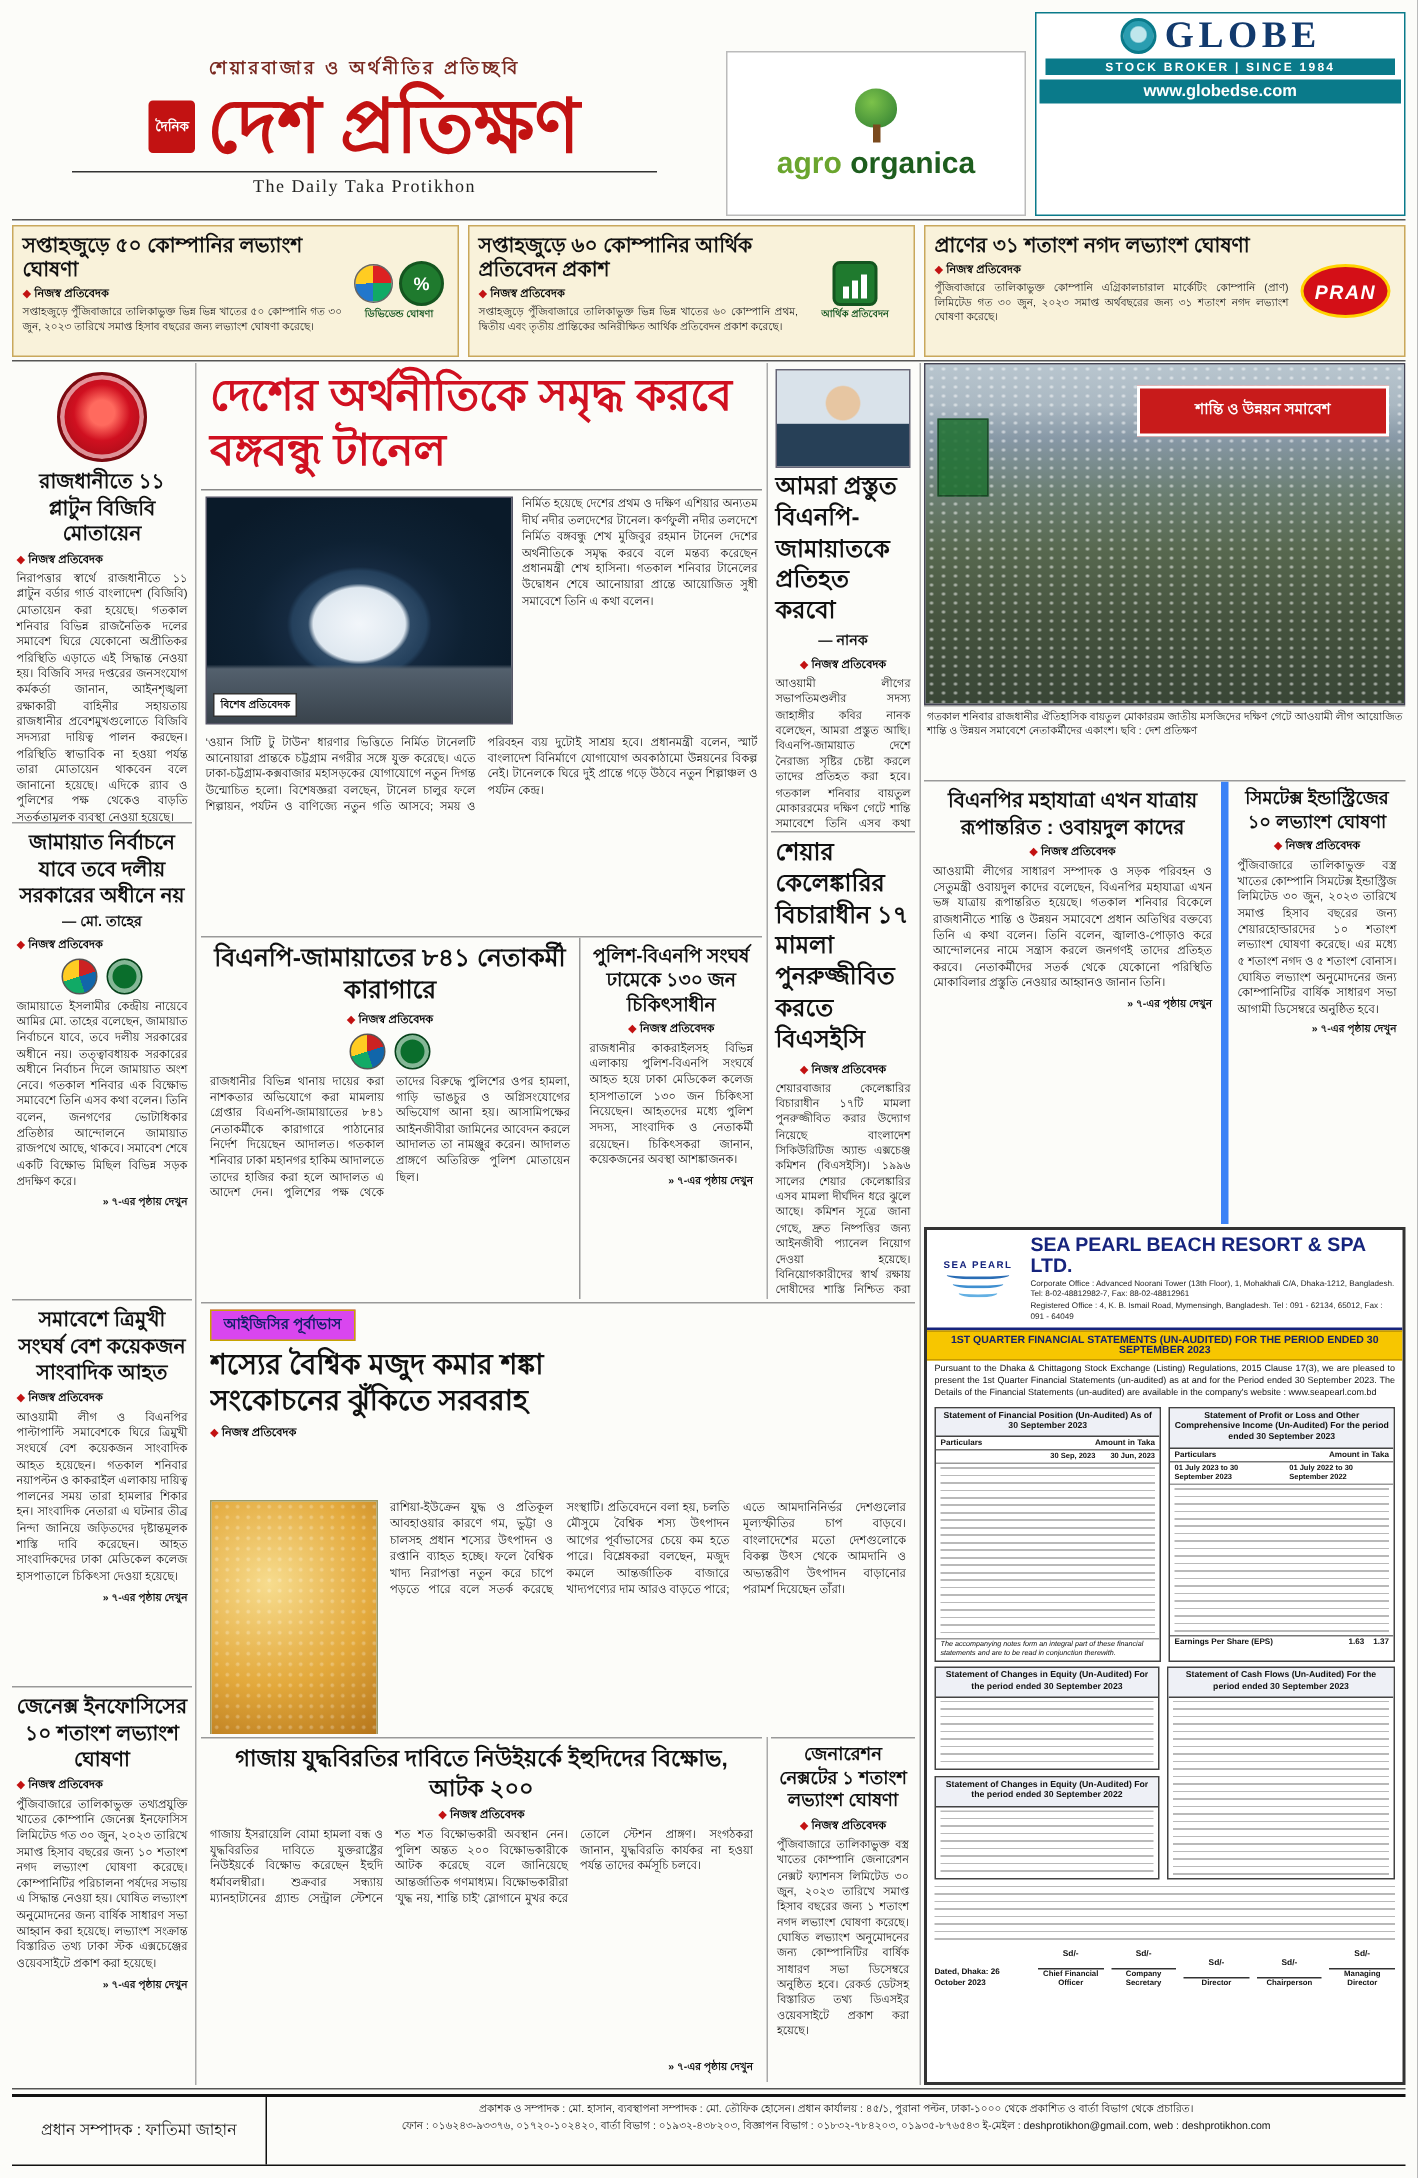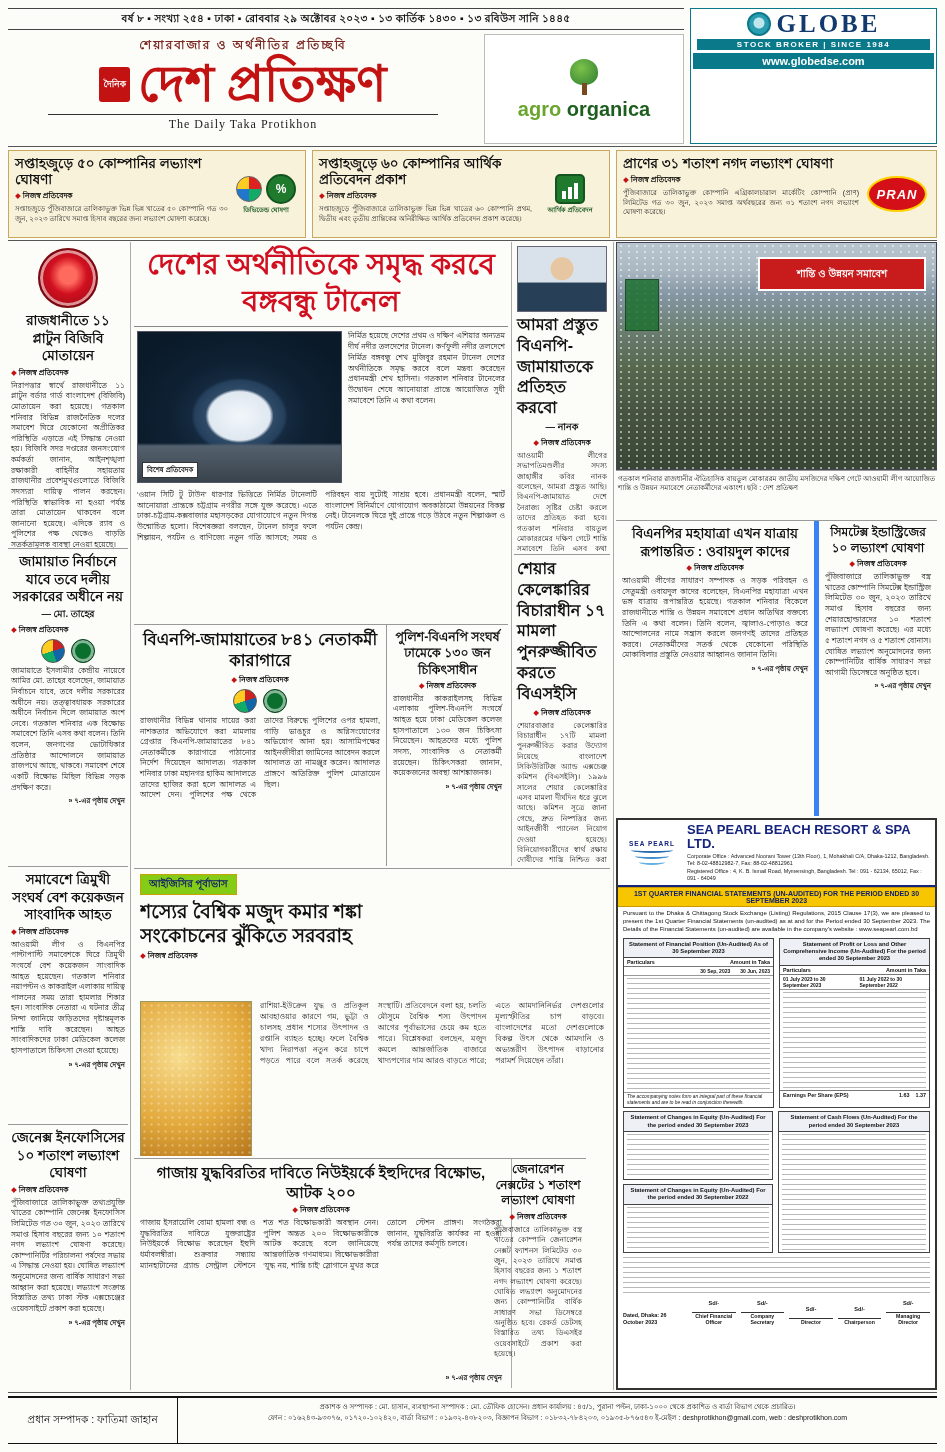--- a/index.html
+++ b/index.html
@@ -58,21 +58,21 @@
   .bars .b1{height:8px}.bars .b2{height:12px}.bars .b3{height:16px}
   .pran{width:60px;height:36px;border-radius:50%;background:#d40f17;border:2px solid #ffd200;color:#fff;font-weight:bold;font-style:italic;font-size:13px;display:flex;align-items:center;justify-content:center;letter-spacing:1px}
 
   
   .colA{left:8px;top:242px;width:120px;height:1148px;overflow:hidden}
   .colC{left:514px;top:242px;width:96px;height:622px;overflow:hidden}
   .bandB1{left:134px;top:242px;width:374px;height:380px;overflow:hidden}
   .bandB2{left:134px;top:624px;width:374px;height:242px;overflow:hidden;border-top:1px solid #999;display:flex}
   .grain{left:134px;top:868px;width:476px;height:288px;overflow:hidden;border-top:1px solid #999;padding:4px 6px}
   .gaza{left:134px;top:1158px;width:374px;height:230px;overflow:hidden;border-top:1px solid #999;padding:4px 6px}
-  .gennextbox{left:490px;top:1158px;width:96px;height:230px;overflow:hidden;border-top:1px solid #999;padding:3px 4px}
+  .gennextbox{left:514px;top:1158px;width:96px;height:230px;overflow:hidden;border-top:1px solid #999;padding:3px 4px}
   .rally{left:616px;top:242px;width:321px;height:276px;overflow:hidden}
   .bandD{left:616px;top:520px;width:321px;height:296px;overflow:hidden;border-top:1px solid #999;display:flex}
   .seapearl{left:616px;top:818px;width:321px;height:572px;overflow:hidden;border:2px solid #333;background:#fff}
 
   .article{padding:4px 3px;overflow:hidden}
   .article + .article{border-top:1px solid #999}
   .h-col{font-size:13.5px;font-weight:bold;line-height:1.3}
   .h-center{text-align:center}
   .speaker{font-size:9.5px;font-weight:bold;text-align:center;margin-top:1px}
   .body{font-size:7.6px;line-height:1.4;text-align:justify;color:#111;margin-top:2px}
@@ -81,21 +81,21 @@
   .cols3{columns:3;column-gap:8px}
 
   
   .emblem{width:60px;height:60px;border-radius:50%;margin:2px auto 4px;background:radial-gradient(circle at 50% 45%,#ff6a5e 0 20%,#d01020 45%,#8f0a12 100%);box-shadow:inset 0 0 0 3px rgba(255,255,255,.55);border:2px solid #7a0a10}
   .a-bgb{height:306px}.a-jamaat{height:318px}.a-journ{height:258px}.a-genex{height:258px}
   .logos{display:flex;justify-content:center;gap:6px;margin:3px 0}
   .logo-multi{width:24px;height:24px;border-radius:50%;background:conic-gradient(#c22 0 20%,#16a 20% 45%,#1a6 45% 70%,#fc2 70% 100%);border:1px solid #555}
   .logo-green{width:24px;height:24px;border-radius:50%;background:#0a6e2c;border:1px solid #073f1a;box-shadow:inset 0 0 0 3px rgba(255,255,255,.5)}
 
   
-  .main-h{font-size:29px;font-weight:bold;color:#d01020;text-align:center;line-height:1.28;padding:4px 6px 6px;border-bottom:1px solid #888}
+  .main-h{font-size:29px;font-weight:bold;color:#d01020;text-align:left;line-height:1.28;padding:4px 6px 6px;border-bottom:1px solid #888}
   .tunnel-mid{display:flex;gap:6px;margin-top:4px;padding:0 3px}
   .tunnel-img{position:relative;width:205px;height:152px;flex:none;border:1px solid #556;
     background:linear-gradient(180deg,rgba(0,0,0,0) 74%,#53606d 76%,#39434c 100%),
       radial-gradient(ellipse 58% 62% at 50% 56%,#f2f6fa 0%,#dfe8f0 26%,#2e4a66 29%,#24405c 38%,#15293f 41%,#0e2133 60%,#0a1a29 100%)}
   .photo-badge{position:absolute;left:4px;bottom:4px;background:#fff;border:1px solid #333;font-size:7px;font-weight:bold;padding:1px 4px}
   .tunnel-lede{flex:1;font-size:7.6px;line-height:1.42;text-align:justify}
   .tunnel-rest{margin:5px 3px 0;height:138px;overflow:hidden}
 
   
   .arrest{width:252px;padding:4px 6px;overflow:hidden}
@@ -121,21 +121,21 @@
   .rally-flag{position:absolute;left:8px;top:36px;width:34px;height:52px;background:#1e7030;opacity:.85;border:1px solid #0c3f18}
   .rally-cap{font-size:7px;line-height:1.35;text-align:justify;padding:3px 2px;border-top:1px solid #999}
 
   
   .kader{width:198px;padding:4px 6px;overflow:hidden}
   .kader .h-col{font-size:13.5px;text-align:center}
   .simtex{flex:1;border-left:5px solid #3b82f6;padding:4px 6px;overflow:hidden}
   .simtex .h-col{font-size:12px;text-align:center}
 
   
-  .kicker{display:inline-block;background:#84cc16;color:#12206b;font-size:10px;font-weight:bold;padding:1px 8px;border:1px solid #c7a300}
+  .kicker{display:inline-block;background:#d946ef;color:#12206b;font-size:10px;font-weight:bold;padding:1px 8px;border:1px solid #c7a300}
   .grain-top{display:flex;gap:10px;height:100px;overflow:hidden;margin-top:2px}
   .grain-left{width:262px;flex:none}
   .grain-h{font-size:19px;font-weight:bold;line-height:1.25;margin-top:3px}
   .grain-lede{flex:1;font-size:7.8px;line-height:1.45;text-align:justify}
   .grain-bottom{display:flex;gap:8px;height:164px;overflow:hidden;margin-top:4px}
   .grain-img{width:112px;height:158px;flex:none;border:1px solid #996;
     background:radial-gradient(rgba(255,255,255,.25) 1px,rgba(0,0,0,0) 1.5px),
       radial-gradient(circle at 35% 35%,#f7dc8e,#e3a93c 55%,#b4741a 100%);background-size:7px 7px,100% 100%}
   .grain-cols{flex:1;columns:3;column-gap:9px;font-size:7.7px;line-height:1.42;text-align:justify}
 
@@ -177,21 +177,20 @@
   
   .footer{left:8px;top:1396px;width:929px;height:48px;border-top:2px solid #111;border-bottom:1px solid #111;display:flex}
   .f-left{width:170px;border-right:1px solid #111;display:flex;align-items:center;justify-content:center;font-size:10.5px;font-weight:normal;text-align:center;padding:2px}
   .f-right{flex:1;font-size:7px;line-height:1.55;text-align:center;padding:4px 6px}
 </style>
 </head>
 <body>
 
 <div class="page">
 
-  <div class="abs dateline">বর্ষ ৮ ▪ সংখ্যা ২৫৪ ▪ ঢাকা ▪ রোববার ২৯ অক্টোবর ২০২৩ ▪ ১৩ কার্তিক ১৪৩০ ▪ ১৩ রবিউস সানি ১৪৪৫</div>
 
   <div class="abs globe">
     <div class="globe-brandrow">
       <span class="globe-icon"></span>
       <span class="globe-brand">GLOBE</span>
     </div>
     <div class="globe-sub">STOCK BROKER | SINCE 1984</div>
     <div class="globe-web">www.globedse.com</div>
   </div>
 

